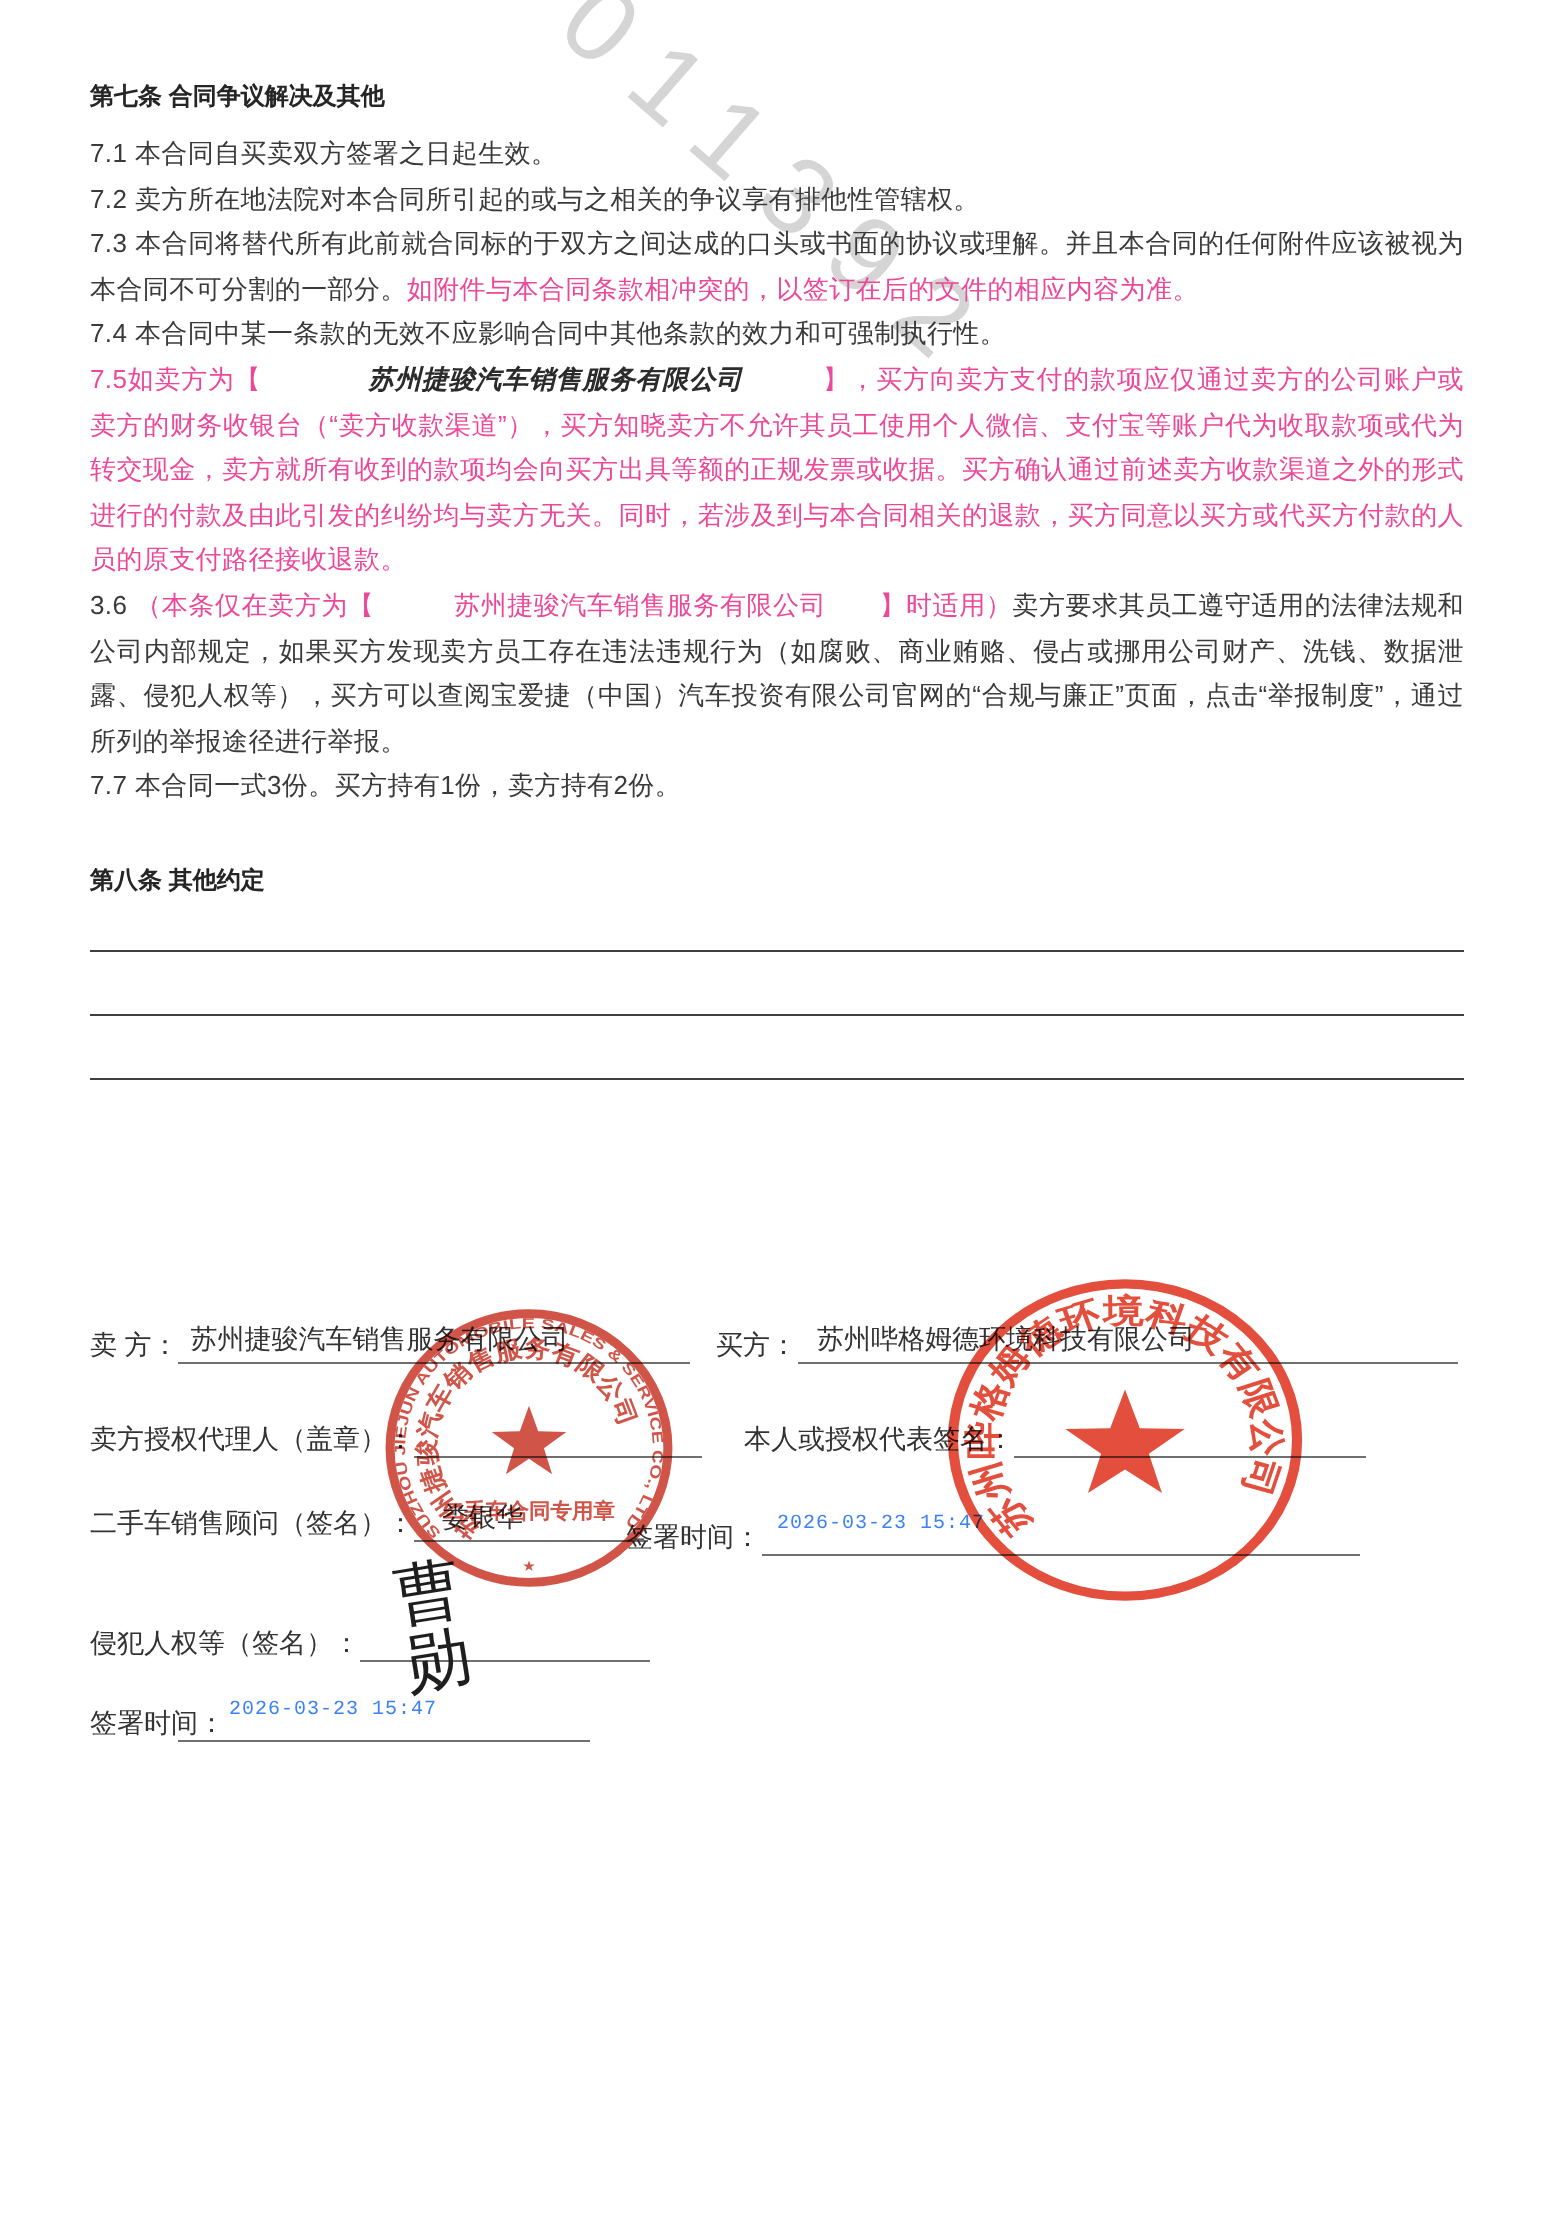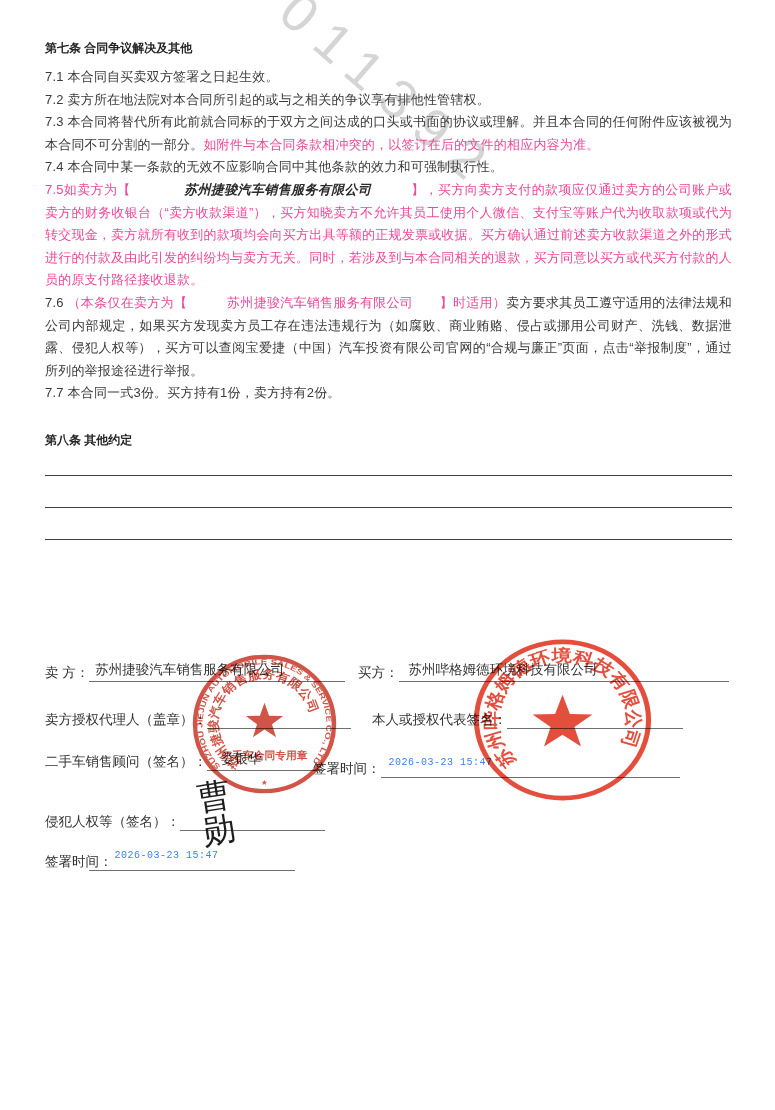--- a/index.html
+++ b/index.html
@@ -41,21 +41,21 @@
 
   <div class="watermark">(9011392</div>
 
   <div class="content">
     <h3 class="art-heading">第七条 合同争议解决及其他</h3>
     <p class="clause">7.1  本合同自买卖双方签署之日起生效。</p>
     <p class="clause">7.2  卖方所在地法院对本合同所引起的或与之相关的争议享有排他性管辖权。</p>
     <p class="clause"><span>7.3  本合同将替代所有此前就合同标的于双方之间达成的口头或书面的协议或理解。并且本合同的任何附件应该被视为本合同不可分割的一部分。</span><span class="b">如附件与本合同条款相冲突的，以签订在后的文件的相应内容为准。</span></p>
     <p class="clause">7.4  本合同中某一条款的无效不应影响合同中其他条款的效力和可强制执行性。</p>
     <p class="clause"><span class="b">7.5如卖方为【　　　　</span><span class="bi">苏州捷骏汽车销售服务有限公司</span><span class="b">　　　】，买方向卖方支付的款项应仅通过卖方的公司账户或卖方的财务收银台（“卖方收款渠道”），买方知晓卖方不允许其员工使用个人微信、支付宝等账户代为收取款项或代为转交现金，卖方就所有收到的款项均会向买方出具等额的正规发票或收据。买方确认通过前述卖方收款渠道之外的形式进行的付款及由此引发的纠纷均与卖方无关。同时，若涉及到与本合同相关的退款，买方同意以买方或代买方付款的人员的原支付路径接收退款。</span></p>
-    <p class="clause"><span>7.6 </span><span class="b">（本条仅在卖方为【　　　</span><span class="b">苏州捷骏汽车销售服务有限公司</span><span class="b">　　】时适用）</span><span>卖方要求其员工遵守适用的法律法规和公司内部规定，如果买方发现卖方员工存在违法违规行为（如腐败、商业贿赂、侵占或挪用公司财产、洗钱、数据泄露、侵犯人权等），买方可以查阅宝爱捷（中国）汽车投资有限公司官网的“合规与廉正”页面，点击“举报制度”，通过所列的举报途径进行举报。</span></p>
+    <p class="clause"><span>3.6 </span><span class="b">（本条仅在卖方为【　　　</span><span class="b">苏州捷骏汽车销售服务有限公司</span><span class="b">　　】时适用）</span><span>卖方要求其员工遵守适用的法律法规和公司内部规定，如果买方发现卖方员工存在违法违规行为（如腐败、商业贿赂、侵占或挪用公司财产、洗钱、数据泄露、侵犯人权等），买方可以查阅宝爱捷（中国）汽车投资有限公司官网的“合规与廉正”页面，点击“举报制度”，通过所列的举报途径进行举报。</span></p>
     <p class="clause">7.7  本合同一式3份。买方持有1份，卖方持有2份。</p>
 
     <h3 class="art-heading art8">第八条 其他约定</h3>
     <div class="blank-line first"></div>
     <div class="blank-line"></div>
     <div class="blank-line"></div>
   </div>
 
   <div class="sig" style="left:45px;top:661px;">
     <span>卖 方：</span><span class="field" style="width:250px;padding-left:6px;">苏州捷骏汽车销售服务有限公司</span>

